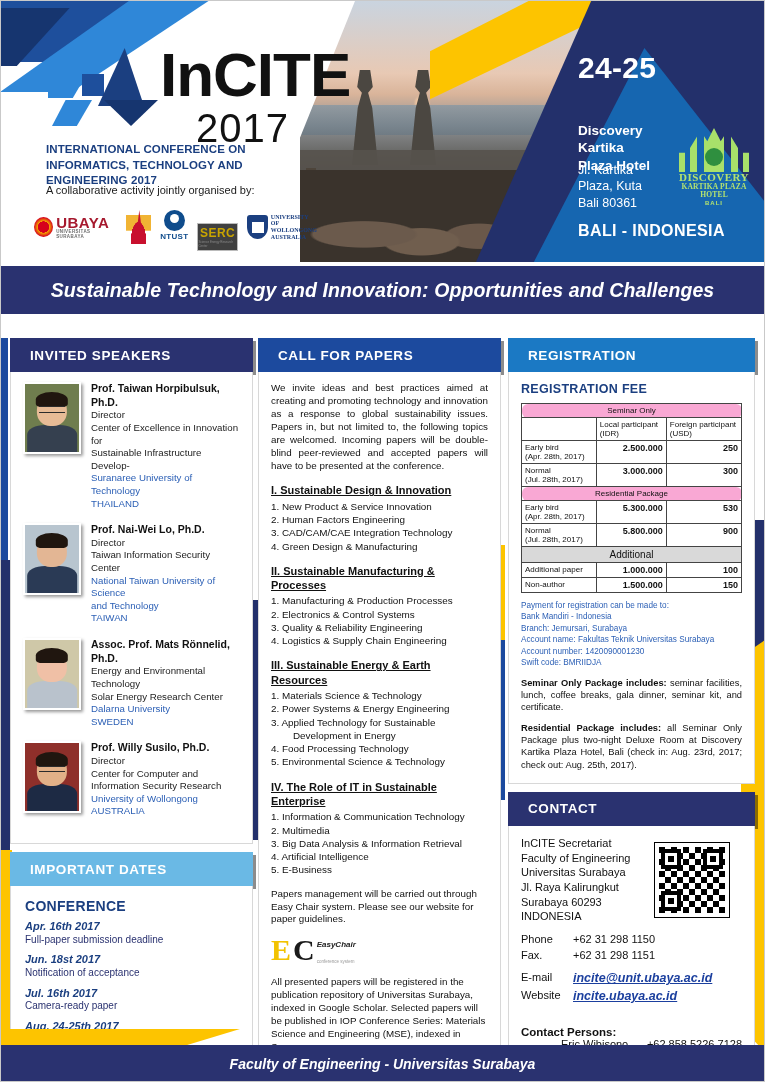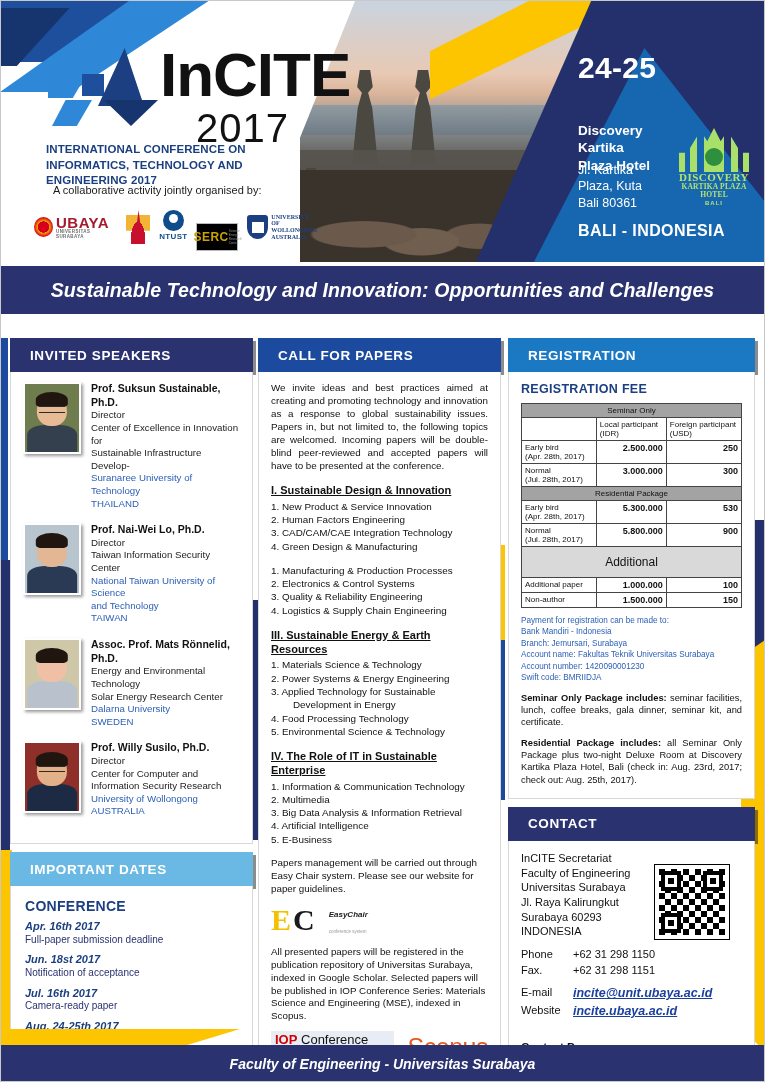--- a/index.html
+++ b/index.html
@@ -50,38 +50,38 @@
   .lm-p1 { position: absolute; left: 0; top: 24px; width: 40px; height: 26px; background: #2f87d8; clip-path: polygon(0 0, 100% 0, 62% 100%, 0 100%); }
   .lm-p2 { position: absolute; left: 4px; top: 52px; width: 40px; height: 26px; background: #2f87d8; clip-path: polygon(34% 0, 100% 0, 62% 100%, 0 100%); }
   .lm-p3 { position: absolute; left: 34px; top: 26px; width: 22px; height: 22px; background: #1e4f9c; }
   .lm-tri1 { position: absolute; left: 50px; top: 0; width: 46px; height: 58px; background: #1b3f80; clip-path: polygon(58% 0, 100% 100%, 0 100%); }
   .lm-tri2 { position: absolute; left: 56px; top: 52px; width: 54px; height: 26px; background: #16356f; clip-path: polygon(0 0, 100% 0, 50% 100%); }
 
   .logo-incite { position: absolute; left: 160px; top: 44px; font-size: 62px; font-weight: 700; color: #111; letter-spacing: -1px; line-height: 1; }
   .logo-year { position: absolute; left: 196px; top: 108px; font-size: 40px; font-weight: 400; color: #111; letter-spacing: 1px; line-height: 1; text-align: right; }
 
   .hdr-sub { position: absolute; left: 46px; top: 142px; width: 280px; font-size: 11.5px; font-weight: 700; color: #1b3f80; line-height: 1.35; letter-spacing: .1px; }
-  .hdr-collab { position: absolute; left: 53px; top: 184px; font-size: 11px; color: #1a1a1a; }
+  .hdr-collab { position: absolute; left: 46px; top: 184px; font-size: 11px; color: #1a1a1a; }
 
   .logos-row { position: absolute; left: 34px; top: 204px; width: 290px; height: 46px; display: flex; align-items: center; gap: 9px; }
   .lg { height: 34px; display: flex; align-items: center; font-size: 8px; }
   .lg-ubaya { display: flex; align-items: center; gap: 3px; }
   .lg-ubaya .flower { width: 20px; height: 20px; border-radius: 50%; background: radial-gradient(circle, #d6001c 40%, #f5a800 42%, #d6001c 70%); }
   .lg-ubaya .txt { line-height: 1; }
   .lg-ubaya .t1 { font-size: 15px; font-weight: 700; color: #a6192e; letter-spacing: .5px; }
   .lg-ubaya .t2 { font-size: 4.5px; font-weight: 700; color: #6b6b6b; letter-spacing: .4px; }
   .lg-sut { width: 26px; height: 34px; background:
       radial-gradient(ellipse at 50% 88%, #c8102e 0 42%, transparent 43%),
       linear-gradient(to bottom, transparent 0 14%, #f1b434 15% 60%, transparent 61%); position: relative; }
   .lg-sut::before { content:""; position:absolute; left: 11px; top: 0; width: 4px; height: 16px; background: #c8102e; clip-path: polygon(50% 0, 100% 100%, 0 100%); }
   .lg-ntust { display: flex; flex-direction: column; align-items: center; }
   .lg-ntust .ring { width: 21px; height: 21px; border-radius: 50%; background: #0f4c8c; position: relative; }
   .lg-ntust .ring::after { content:""; position:absolute; left: 6px; top: 4px; width: 9px; height: 9px; border-radius: 50%; background: #fff; }
   .lg-ntust .nm { font-size: 8px; font-weight: 700; color: #0f4c8c; margin-top: 1px; letter-spacing: .3px; }
-  .lg-serc { width: 42px; height: 28px; border: 1px solid #bbb; background: #000000; display: flex; flex-direction: row; align-items: center; justify-content: center; margin-top: 20px; }
+  .lg-serc { width: 42px; height: 28px; border: 1px solid #bbb; background: #404040; display: flex; flex-direction: column; align-items: center; justify-content: center; margin-top: 20px; }
   .lg-serc .s1 { font-size: 12px; font-weight: 700; color: #c8a400; letter-spacing: .5px; }
   .lg-serc .s2 { font-size: 3px; color: #8a8a8a; }
   .lg-uow { display: flex; align-items: center; gap: 3px; }
   .lg-uow .crest { width: 22px; height: 24px; background: #1b3f80; border-radius: 3px 3px 50% 50%; position: relative; }
   .lg-uow .crest::after { content:""; position:absolute; left:5px; top:7px; width:12px; height:11px; background:#fff; }
   .lg-uow .ut { line-height: 1.12; color: #1b3f80; font-size: 6px; font-weight: 700; font-family: "Liberation Serif", serif; }
 
   .hdr-dates { position: absolute; left: 578px; top: 52px; font-size: 30px; font-weight: 700; color: #fff; line-height: 1.05; letter-spacing: .3px; }
   .hdr-dates .d2 { font-size: 25px; }
   .hdr-venue { position: absolute; left: 578px; top: 122px; font-size: 13.5px; font-weight: 700; color: #fff; line-height: 1.28; }
@@ -149,37 +149,37 @@
   
   .cfp-intro { font-size: 9.8px; color: #111; line-height: 1.32; text-align: justify; margin-bottom: 11px; }
   .cfp-cat { font-size: 11px; font-weight: 700; color: #111; text-decoration: underline; line-height: 1.3; margin-bottom: 2px; }
   .cfp-list { list-style: none; margin-bottom: 11px; }
   .cfp-list li { font-size: 9.9px; color: #111; line-height: 1.34; }
   .cfp-note { font-size: 9.8px; color: #111; line-height: 1.32; margin-bottom: 8px; }
 
   .easychair { display: flex; align-items: center; gap: 2px; margin: 4px 0 10px; }
   .ec-c1 { font-size: 30px; font-weight: 700; color: #f2c200; line-height: .8; font-family: "Liberation Serif", serif; }
   .ec-c2 { font-size: 30px; font-weight: 700; color: #1a1a1a; line-height: .8; font-family: "Liberation Serif", serif; }
-  .ec-t { line-height: 1; margin-left: 12px; }
+  .ec-t { line-height: 1; }
   .ec-t .e1 { font-size: 8px; font-weight: 700; font-style: italic; color: #222; }
   .ec-t .e2 { font-size: 4.5px; color: #999; }
 
   .pub-logos { display: flex; align-items: center; gap: 14px; margin-top: 8px; }
   .iop { background: #e8ecf5; padding: 2px 4px; }
   .iop .l1 { font-size: 13px; line-height: 1.1; }
   .iop .l1 b { color: #d40000; font-weight: 700; }
   .iop .l1 span { color: #111; }
   .scopus { font-size: 25px; color: #e8591f; font-family: "Liberation Sans", sans-serif; letter-spacing: -.5px; }
 
   
   .reg-title { font-size: 12.5px; font-weight: 700; color: #1b3f80; letter-spacing: .3px; margin-bottom: 7px; }
   table.fee { width: 100%; border-collapse: collapse; font-size: 8px; }
   table.fee td { border: 1px solid #444; padding: 2px 3px; color: #111; vertical-align: top; }
-  table.fee td.grp { background: #a3a3a3; text-align: center; font-size: 8px; padding: 2px; }
-  table.fee td.grp-grey { background: #d9d9d9; text-align: center; font-size: 12px; padding: 8px; }
+  table.fee td.grp { background: #f9a8d4; text-align: center; font-size: 8px; padding: 2px; border-radius: 6px; }
+  table.fee td.grp-grey { background: #d9d9d9; text-align: center; font-size: 10px; padding: 2px; }
   table.fee td.hdr { font-size: 8px; }
   table.fee td.num { text-align: right; font-weight: 700; font-size: 9px; }
   table.fee td.lbl { width: 34%; }
 
   .pay { font-size: 8.2px; color: #2b5fb5; line-height: 1.4; margin-top: 7px; }
   .pkg { font-size: 9.3px; color: #111; line-height: 1.32; margin-top: 8px; text-align: justify; }
   .pkg b { font-weight: 700; }
 
   
   .ct-addr { font-size: 11px; color: #111; line-height: 1.34; }
@@ -310,21 +310,21 @@
     <div class="panel" id="speakers-panel">
         <div class="speaker">
           <div class="sp-photo">
             <div class="bg" style="background:#6f7d4e"></div>
             <div class="body" style="background:#35404f"></div>
             <div class="head" style="background:#e7bb96"></div>
             <div class="hair"></div>
             <div class="glasses"></div>
           </div>
           <div class="sp-info">
-            <div class="sp-name">Prof. Suksun Sustainable, Ph.D.</div>
+            <div class="sp-name">Prof. Taiwan Horpibulsuk, Ph.D.</div>
             <div class="sp-role">Director</div>
             <div class="sp-role">Center of Excellence in Innovation for<br>Sustainable Infrastructure Develop-</div>
             <div class="sp-aff">Suranaree University of Technology</div>
             <div class="sp-country">THAILAND</div>
           </div>
         </div>
         <div class="speaker">
           <div class="sp-photo">
             <div class="bg" style="background:#b8c5cf"></div>
             <div class="body" style="background:#2a3a55"></div>
@@ -416,20 +416,21 @@
           <div>
             <div class="cfp-cat">I. Sustainable Design &amp; Innovation</div>
             <ul class="cfp-list">
               <li>1. New Product &amp; Service Innovation</li>
               <li>2. Human Factors Engineering</li>
               <li>3. CAD/CAM/CAE Integration Technology</li>
               <li>4. Green Design &amp; Manufacturing</li>
             </ul>
           </div>
           <div>
+            <div class="cfp-cat">II. Sustainable Manufacturing &amp; Processes</div>
             <ul class="cfp-list">
               <li>1. Manufacturing &amp; Production Processes</li>
               <li>2. Electronics &amp; Control Systems</li>
               <li>3. Quality &amp; Reliability Engineering</li>
               <li>4. Logistics &amp; Supply Chain Engineering</li>
             </ul>
           </div>
           <div>
             <div class="cfp-cat">III. Sustainable Energy &amp; Earth Resources</div>
             <ul class="cfp-list">
@@ -541,21 +542,21 @@
         <b>Residential Package includes:</b><span> all Seminar Only Package plus two-night Deluxe Room at Discovery Kartika Plaza Hotel, Bali (check in: Aug. 23rd, 2017; check out: Aug. 25th, 2017).</span>
       </div>
     </div>
 
     <div style="height:8px"></div>
 
     <div class="sect-head sh-navy">
       <span>CONTACT</span>
     </div>
     <div class="panel">
-      <div style="display:flex; gap:25px; align-items:flex-end;">
+      <div style="display:flex; gap:25px; align-items:center;">
         <div class="ct-addr" id="ct-addr">InCITE Secretariat<br>Faculty of Engineering<br>Universitas Surabaya<br>Jl. Raya Kalirungkut<br>Surabaya 60293<br>INDONESIA</div>
         <div class="qr">
           <div class="pos" style="left:2px;top:2px">
               <i></i>
             </div>
           <div class="pos" style="right:2px;top:2px">
               <i></i>
             </div>
           <div class="pos" style="left:2px;bottom:2px">
               <i></i>

